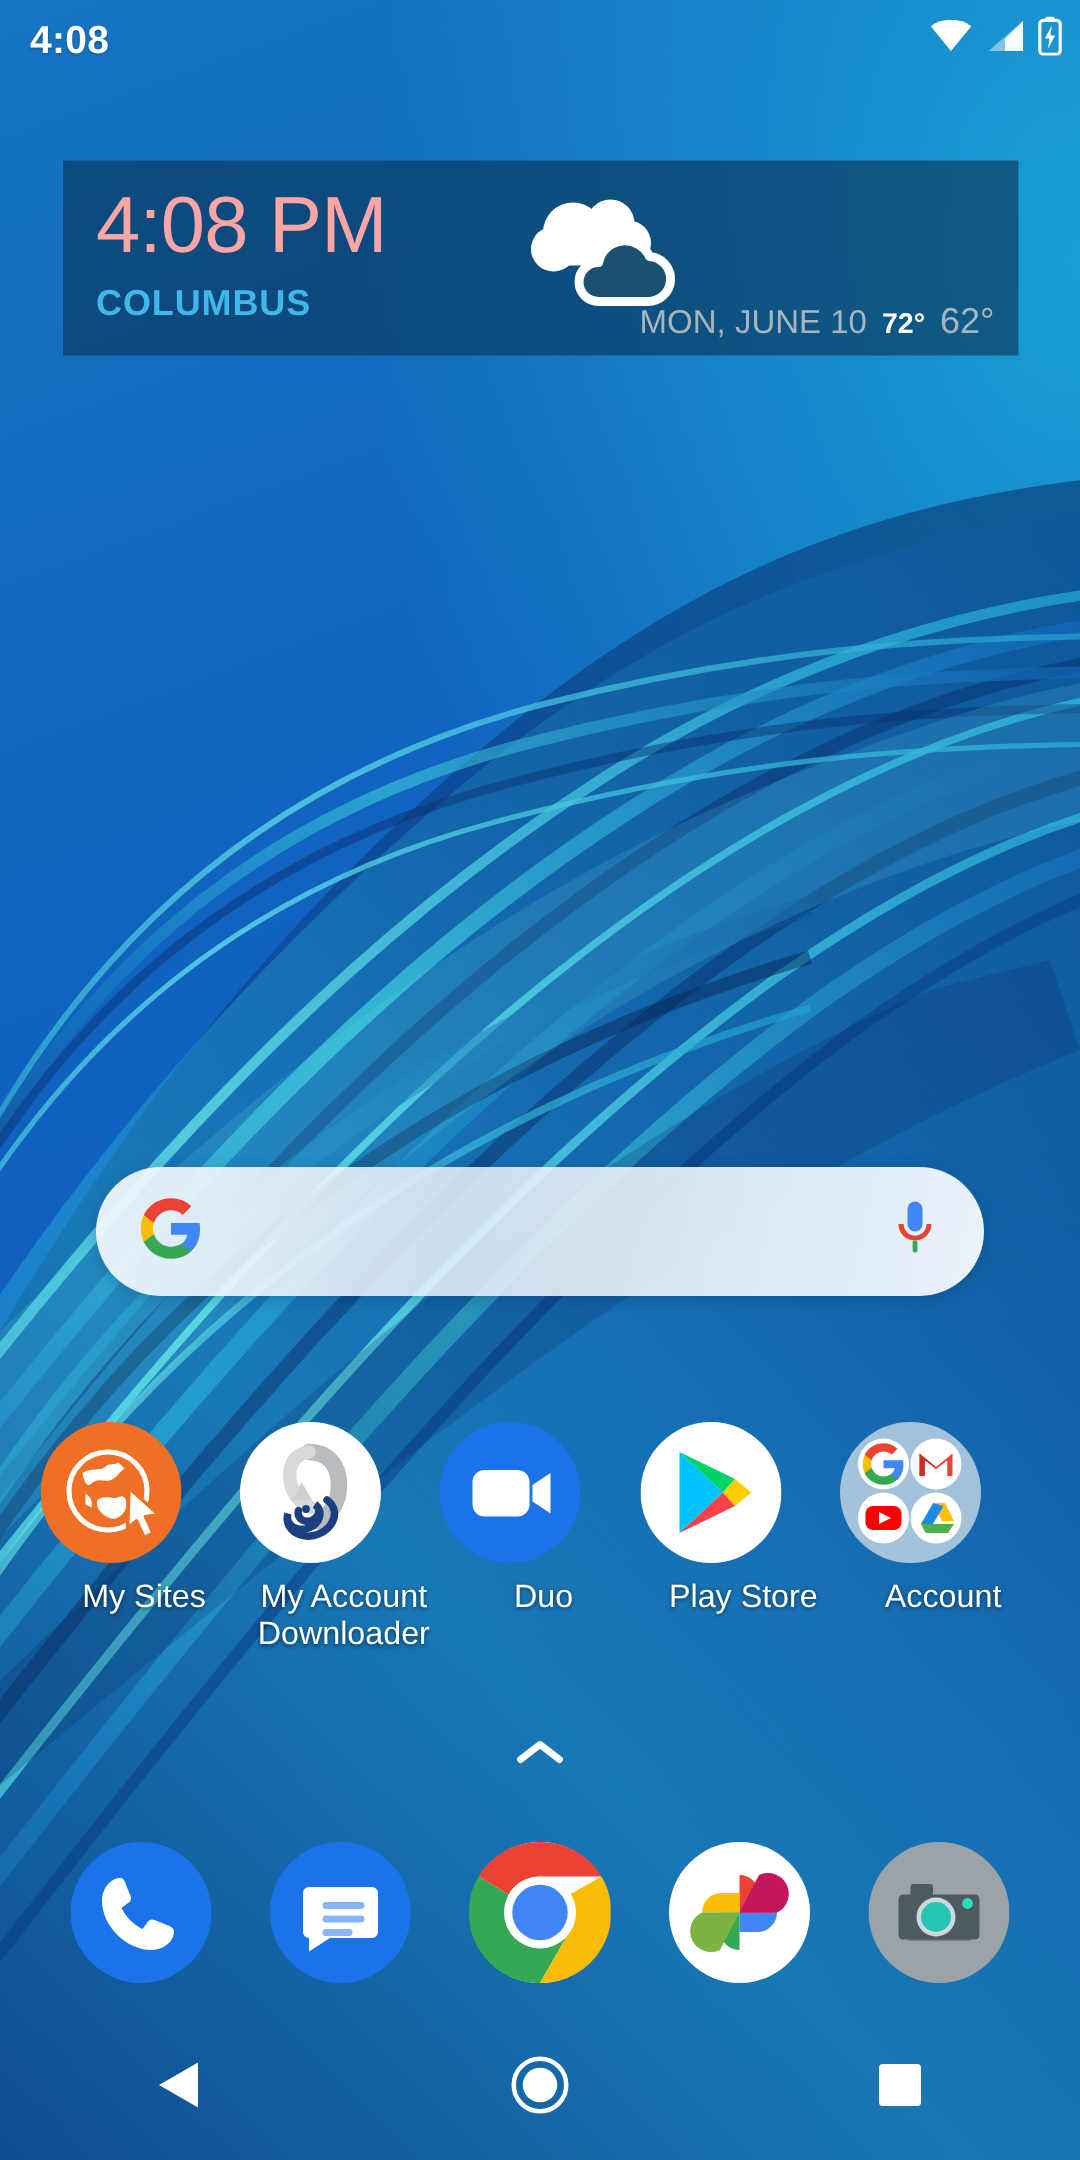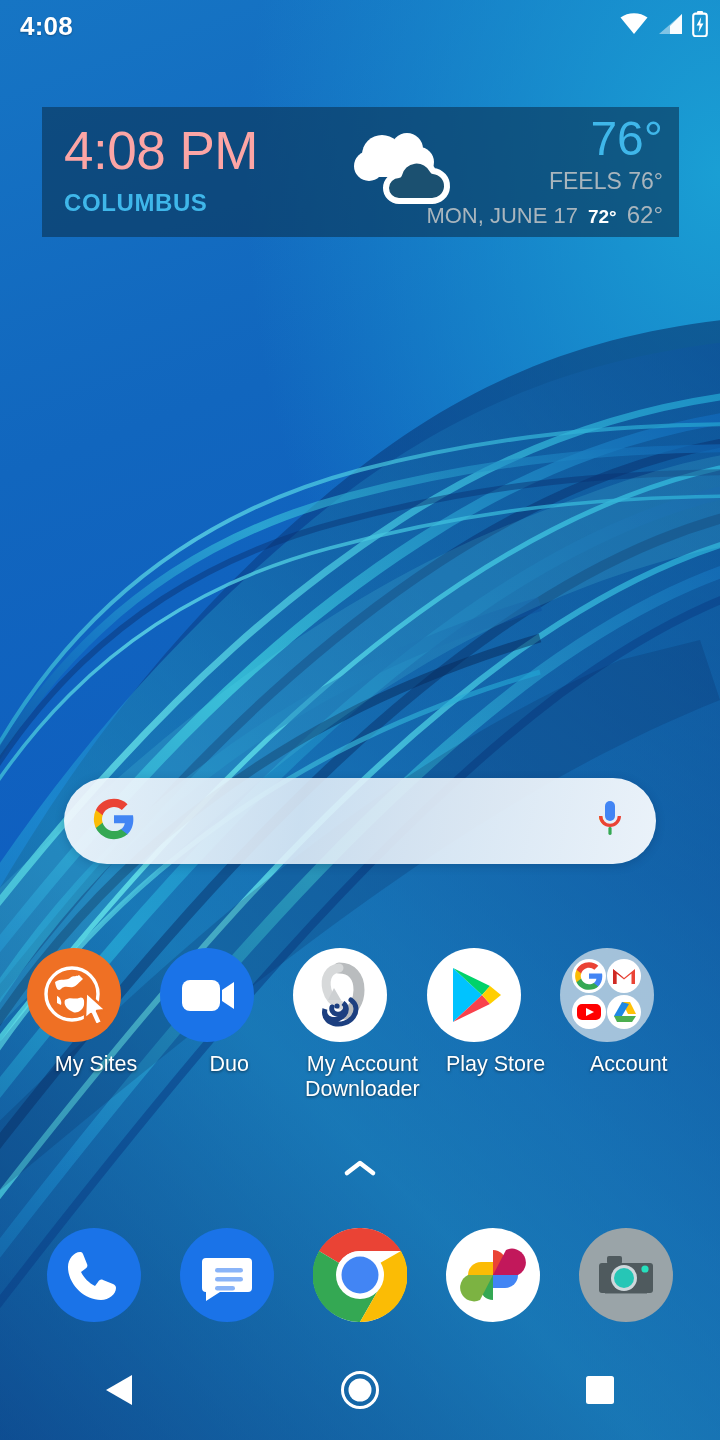--- a/index.html
+++ b/index.html
@@ -246,26 +246,22 @@
 
           <circle cx="35" cy="26" r="20" fill="#fff"></circle>
           <circle cx="60" cy="20" r="16" fill="#fff"></circle>
           <circle cx="72" cy="33" r="15" fill="#fff"></circle>
           <circle cx="22" cy="37" r="15" fill="#fff"></circle>
           <rect x="20" y="30" width="56" height="18" rx="9" fill="#fff"></rect>
 
           <path d="M52 72 a13 13 0 0 1 0 -26 a18 18 0 0 1 34 -4 a12 12 0 0 1 -2 30 Z" fill="#1b5070" stroke="#fff" stroke-width="6" stroke-linejoin="round"></path>
         </svg>
       </div>
-      <div id="temp-block">
-        <div id="widget-temp">76°</div>
-        <div id="widget-feels">FEELS 76°</div>
-      </div>
       <div id="widget-date-row">
-        <span>MON, JUNE 17</span>
+        <span>MON, JUNE 10</span>
         <span id="widget-high">72°</span>
         <span id="widget-low">62°</span>
       </div>
     </div>
   </div>
 
   <div id="search-bar">
     <span>
       <svg width="44" height="44" viewBox="0 0 48 48">
         <path fill="#4285F4" d="M45.1 24.5c0-1.6-.1-3.1-.4-4.5H24v8.5h11.8c-.5 2.8-2.1 5.1-4.4 6.7v5.6h7.1c4.2-3.8 6.6-9.5 6.6-16.3z"></path>
@@ -296,47 +292,47 @@
           <path d="M30 48 C33 49, 35 53, 34 57 L30 55 Z" fill="#fff"></path>
           <path d="M59 44 L79 62 L70 63 L75 74 L69 77 L64 66 L58 71 Z" fill="#fff" stroke="#ef7024" stroke-width="2.4" stroke-linejoin="round"></path>
         </svg>
       </div>
       <div class="app-label">My Sites</div>
     </div>
 
     <div class="app-cell">
       <div class="icon-wrap">
         <svg width="94" height="94" viewBox="0 0 94 94">
-          <circle cx="47" cy="47" r="47" fill="#1a73e8"></circle>
-          <rect x="22" y="32" width="38" height="31" rx="8" fill="#fff"></rect>
-          <path d="M62 42 L74 34 L74 61 L62 53 Z" fill="#fff"></path>
-        </svg>
-      </div>
-      <div class="app-label">Duo</div>
-    </div>
-
-    <div class="app-cell">
-      <div class="icon-wrap">
-        <svg width="94" height="94" viewBox="0 0 94 94">
           <circle cx="47" cy="47" r="47" fill="#fff"></circle>
           <path d="M46 20 C58 20, 66 28, 66 42 C66 54, 60 62, 52 66" fill="none" stroke="#b9bcbe" stroke-width="11" stroke-linecap="round"></path>
           <path d="M46 20 C36 21, 31 30, 34 42 C36 50, 42 55, 47 57" fill="none" stroke="#d7d9da" stroke-width="9" stroke-linecap="round"></path>
           <path d="M41 40 L48 52 L35 52 Z" fill="#cdd0d2"></path>
           <g fill="none" stroke="#1c3f80" stroke-width="5" stroke-linecap="round">
             <path d="M58 52 a16 13 -18 1 1 -26 9 a11 9 -18 1 0 18 -6 a7 6 -18 1 1 -11 4"></path>
           </g>
           <circle cx="44" cy="58" r="2.6" fill="#1c3f80"></circle>
         </svg>
       </div>
       <div class="app-label">My Account Downloader</div>
     </div>
 
     <div class="app-cell">
       <div class="icon-wrap">
         <svg width="94" height="94" viewBox="0 0 94 94">
+          <circle cx="47" cy="47" r="47" fill="#1a73e8"></circle>
+          <rect x="22" y="32" width="38" height="31" rx="8" fill="#fff"></rect>
+          <path d="M62 42 L74 34 L74 61 L62 53 Z" fill="#fff"></path>
+        </svg>
+      </div>
+      <div class="app-label">Duo</div>
+    </div>
+
+    <div class="app-cell">
+      <div class="icon-wrap">
+        <svg width="94" height="94" viewBox="0 0 94 94">
           <circle cx="47" cy="47" r="47" fill="#fff"></circle>
           <path d="M26 20 L26 74 L55 47 Z" fill="#00c3ff"></path>
           <path d="M26 20 L63 38 L55 47 Z" fill="#00d26a"></path>
           <path d="M26 74 L63 56 L55 47 Z" fill="#f9414c"></path>
           <path d="M63 38 L74 47 L63 56 L55 47 Z" fill="#ffce00"></path>
         </svg>
       </div>
       <div class="app-label">Play Store</div>
     </div>
 

